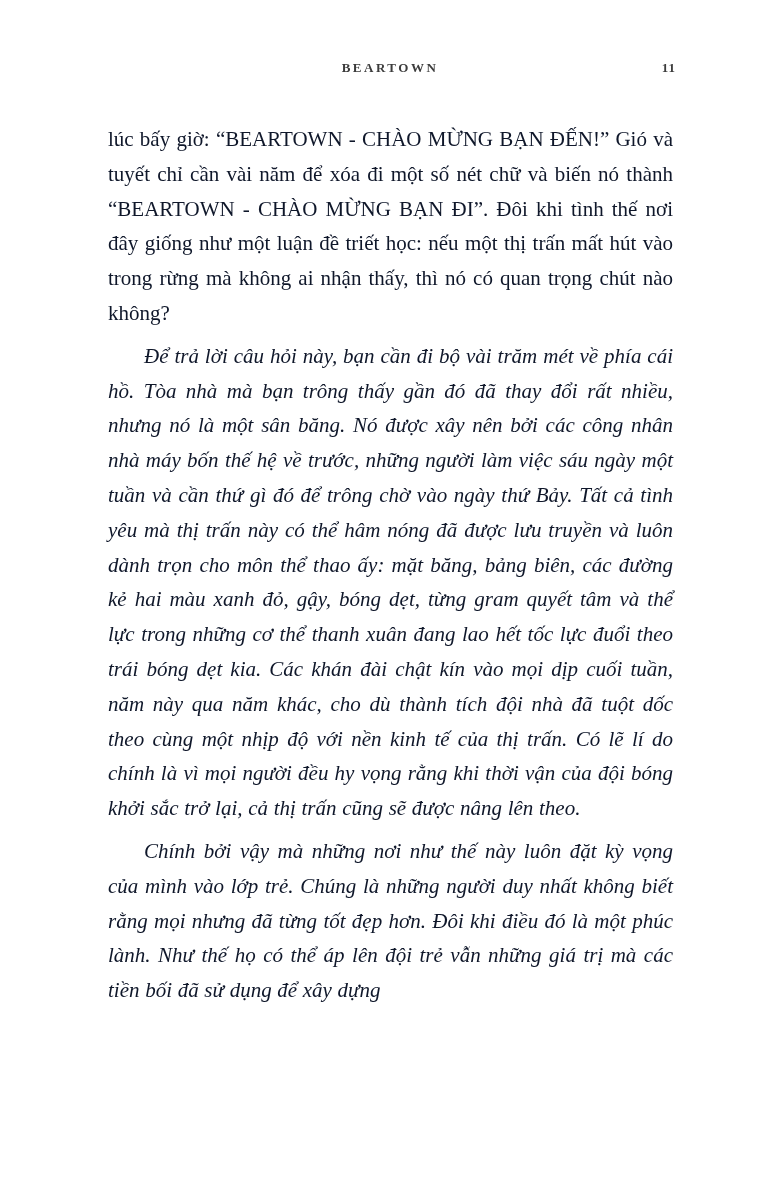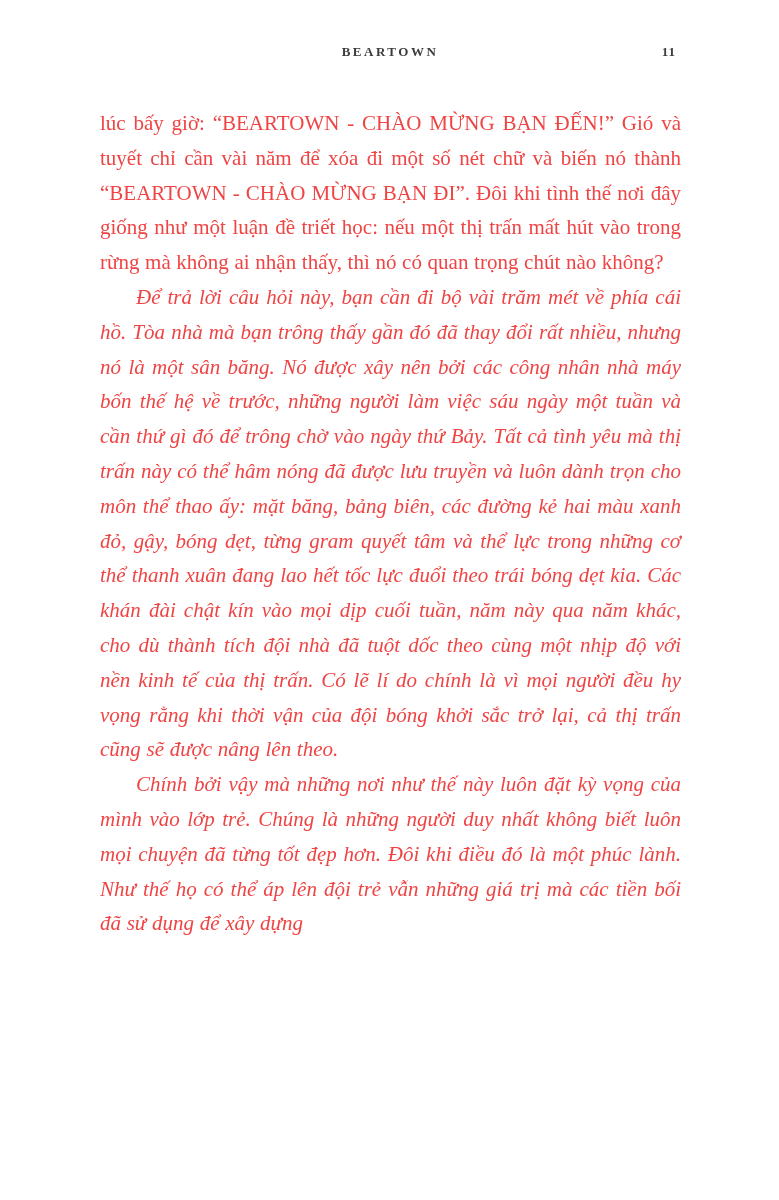--- a/index.html
+++ b/index.html
@@ -12,21 +12,21 @@
     background: #ffffff;
     overflow: hidden;
     font-family: "Liberation Serif", serif;
     color: #1e1e1e;
   }
   .page {
     position: relative;
     width: 779px;
     height: 859px;
     box-sizing: border-box;
-    padding: 44px 99px 0 100px;
+    padding: 60px 99px 0 100px;
   }
   .running-header {
     position: relative;
     height: 16px;
     margin-bottom: 46px;
   }
   .running-title {
     position: absolute;
     left: 0;
     right: 0;
@@ -44,25 +44,25 @@
     font-family: "Liberation Serif", serif;
     font-size: 13px;
     font-weight: 700;
     letter-spacing: 1px;
     color: #3c3c3c;
   }
   .page-body {
     width: 581px;
   }
   .page-body p {
-    margin: 0;
+    margin: 8px;
     font-size: 21px;
     line-height: 34.8px;
     text-align: justify;
-    color: #ef4444;
+    color: #0f172a;
     word-spacing: 0.02em;
   }
   .page-body p.indent {
     text-indent: 36px;
     font-style: italic;
   }
   .page-body p.no-indent {
     text-indent: 0;
   }
 </style>
@@ -70,15 +70,15 @@
 <body>
 
 <div class="page">
   <div class="running-header">
     <span class="running-title">BEARTOWN</span>
     <span class="page-number">11</span>
   </div>
   <div class="page-body">
     <p class="no-indent">lúc bấy giờ: “BEARTOWN - CHÀO MỪNG BẠN ĐẾN!” Gió và tuyết chỉ cần vài năm để xóa đi một số nét chữ và biến nó thành “BEARTOWN - CHÀO MỪNG BẠN ĐI”. Đôi khi tình thế nơi đây giống như một luận đề triết học: nếu một thị trấn mất hút vào trong rừng mà không ai nhận thấy, thì nó có quan trọng chút nào không?</p>
     <p class="indent">Để trả lời câu hỏi này, bạn cần đi bộ vài trăm mét về phía cái hồ. Tòa nhà mà bạn trông thấy gần đó đã thay đổi rất nhiều, nhưng nó là một sân băng. Nó được xây nên bởi các công nhân nhà máy bốn thế hệ về trước, những người làm việc sáu ngày một tuần và cần thứ gì đó để trông chờ vào ngày thứ Bảy. Tất cả tình yêu mà thị trấn này có thể hâm nóng đã được lưu truyền và luôn dành trọn cho môn thể thao ấy: mặt băng, bảng biên, các đường kẻ hai màu xanh đỏ, gậy, bóng dẹt, từng gram quyết tâm và thể lực trong những cơ thể thanh xuân đang lao hết tốc lực đuổi theo trái bóng dẹt kia. Các khán đài chật kín vào mọi dịp cuối tuần, năm này qua năm khác, cho dù thành tích đội nhà đã tuột dốc theo cùng một nhịp độ với nền kinh tế của thị trấn. Có lẽ lí do chính là vì mọi người đều hy vọng rằng khi thời vận của đội bóng khởi sắc trở lại, cả thị trấn cũng sẽ được nâng lên theo.</p>
-    <p class="indent">Chính bởi vậy mà những nơi như thế này luôn đặt kỳ vọng của mình vào lớp trẻ. Chúng là những người duy nhất không biết luôn mọi chuyện đã từng tốt đẹp hơn. Đôi khi điều đó là một phúc lành. Như thế họ có thể áp lên đội trẻ vẫn những giá trị mà các tiền bối đã sử dụng để xây dựng</p>
+    <p class="indent">Chính bởi vậy mà những nơi như thế này luôn đặt kỳ vọng của mình vào lớp trẻ. Chúng là những người duy nhất không biết rằng mọi nhưng đã từng tốt đẹp hơn. Đôi khi điều đó là một phúc lành. Như thế họ có thể áp lên đội trẻ vẫn những giá trị mà các tiền bối đã sử dụng để xây dựng</p>
   </div>
 </div>
 
 </body></html>

